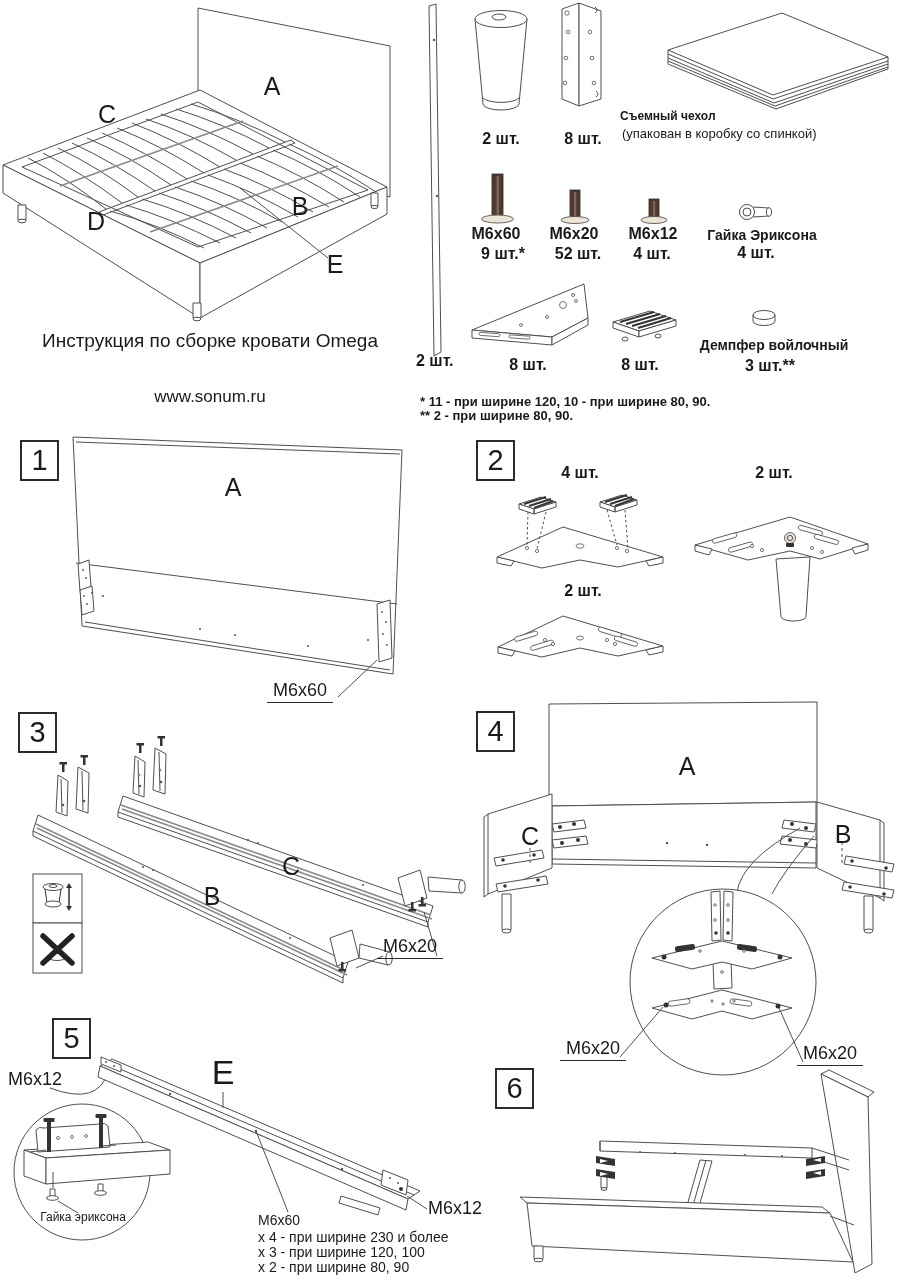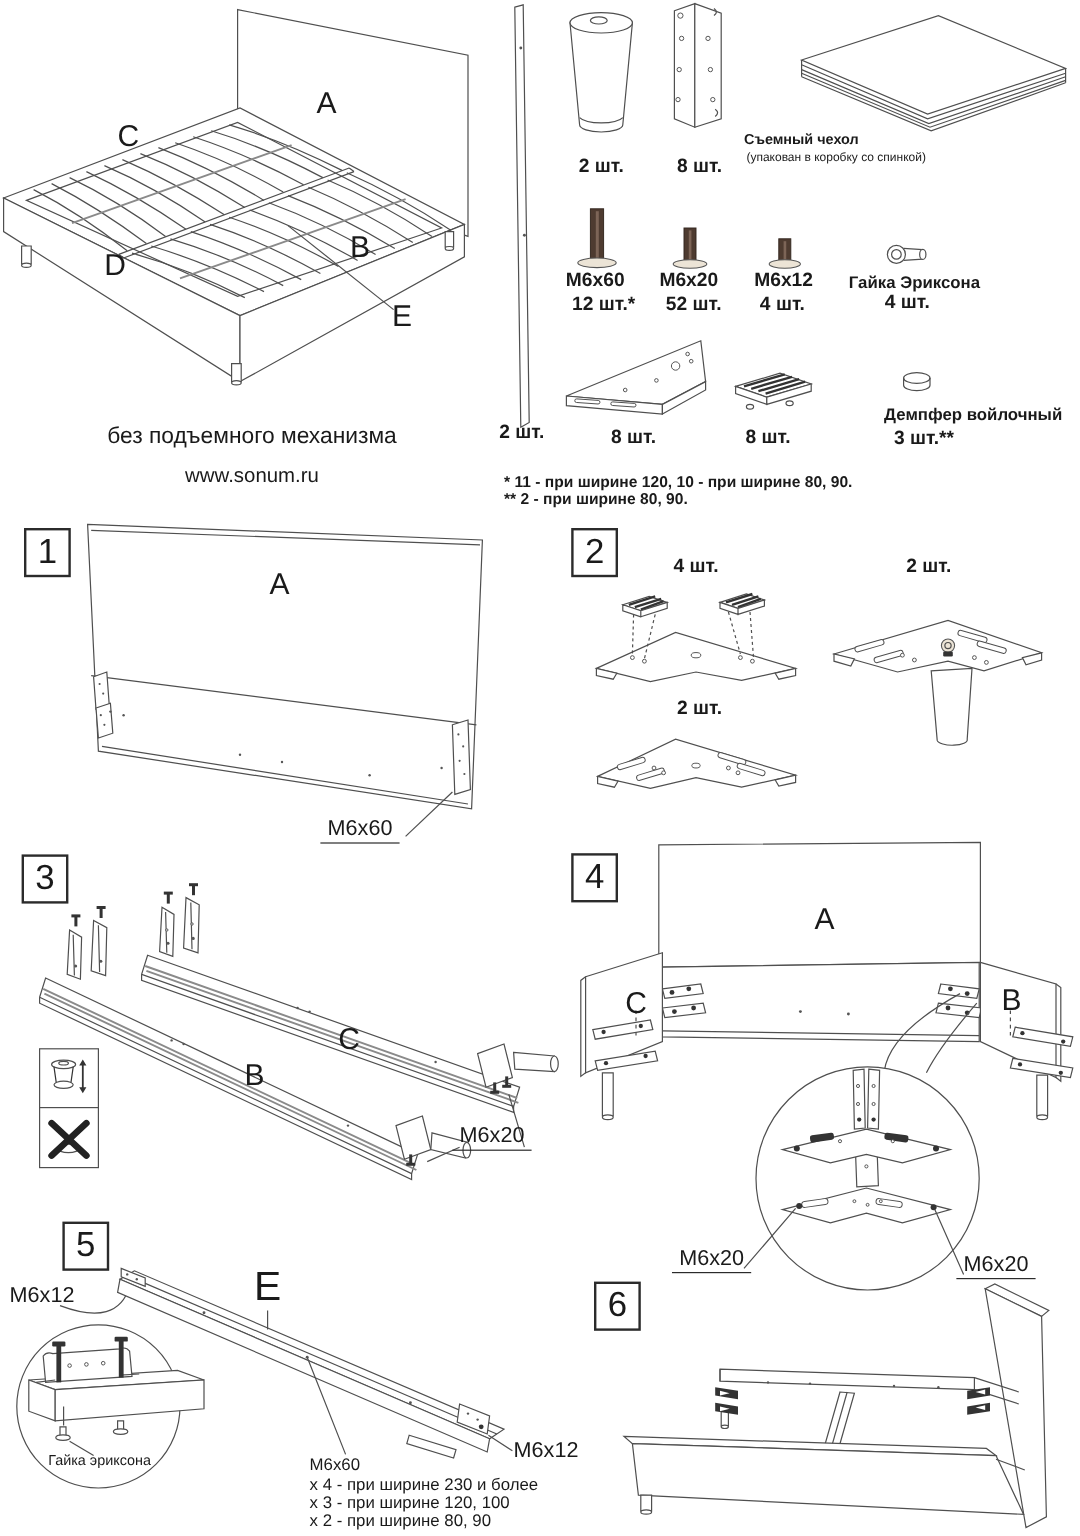--- a/index.html
+++ b/index.html
@@ -4,21 +4,21 @@
 <style>
   html,body{margin:0;padding:0;background:#fff;}
   .page{position:relative;width:900px;height:1280px;background:#fff;overflow:hidden;
         font-family:"Liberation Sans",sans-serif;color:#1a1a1a;}
   .art{position:absolute;left:0;top:0;width:900px;height:1280px;}
   .lbl{position:absolute;white-space:nowrap;line-height:1.08;}
   .ctr{transform:translateX(-50%);}
   .und{border-bottom:1.6px solid #2b2b2b;padding:0 6px 2px;}
   .f12{font-size:12px}.f13b{font-size:13px;font-weight:bold}
   .f14{font-size:14px}.f14b{font-size:14px;font-weight:bold}
-  .f15{font-size:10px}.f15b{font-size:12px;font-weight:bold}
+  .f15{font-size:13px}.f15b{font-size:12px;font-weight:bold}
   .f17{font-size:17px}.f17b{font-size:16px;font-weight:bold}
   .f18{font-size:18px}.f19{font-size:19px}
   .f25{font-size:25px}.f34{font-size:34px}
   .stepbox{position:absolute;width:35px;height:37px;border:2px solid #2b2b2b;
            display:flex;align-items:center;justify-content:center;font-size:29px;background:#fff;}
   
   .ln{stroke:#4f4f4f;fill:none;stroke-width:1}
   .ln2{stroke:#8a8a8a;fill:none;stroke-width:1.6}
   .wh{fill:#fff;stroke:#4f4f4f;stroke-width:1}
   .dk{fill:#333;stroke:none}
@@ -396,45 +396,45 @@
         <path d="M600,1159 l8,2 l-8,2 Z" fill="#fff"></path>
     <path class="dk" d="M596,1169 l19,3 l0,7 l-19,-3 Z"></path>
         <path d="M600,1172 l8,2 l-8,2 Z" fill="#fff"></path>
     <path class="dk" d="M806,1159 l19,-3 l0,7 l-19,3 Z"></path>
         <path d="M821,1158 l-8,2 l8,2 Z" fill="#fff"></path>
     <path class="dk" d="M806,1172 l19,-3 l0,7 l-19,3 Z"></path>
         <path d="M821,1171 l-8,2 l8,2 Z" fill="#fff"></path>
   </g>
 </svg>
 
-  <div class="lbl ctr f19" style="left:210px;top:354px">без подъемного механизма</div>
+  <div class="lbl ctr f19" style="left:210px;top:331px">Инструкция по сборке кровати Omega</div>
   <div class="lbl ctr f17" style="left:210px;top:388px">www.sonum.ru</div>
 
   <div class="lbl ctr f25" style="left:272px;top:73px">A</div>
   <div class="lbl ctr f25" style="left:107px;top:101px">C</div>
   <div class="lbl ctr f25" style="left:300px;top:193px">B</div>
   <div class="lbl ctr f25" style="left:96px;top:208px">D</div>
   <div class="lbl ctr f25" style="left:335px;top:251px">E</div>
 
   <div class="lbl f17b" style="left:416px;top:352px">2 шт.</div>
   <div class="lbl ctr f17b" style="left:501px;top:130px">2 шт.</div>
   <div class="lbl ctr f17b" style="left:583px;top:130px">8 шт.</div>
   <div class="lbl f15b" style="left:620px;top:110px">Съемный чехол</div>
   <div class="lbl f15" style="left:622px;top:127px">(упакован в коробку со спинкой)</div>
   <div class="lbl ctr f17b" style="left:496px;top:225px">M6x60</div>
-  <div class="lbl ctr f17b" style="left:503px;top:245px">12 шт.*</div>
+  <div class="lbl ctr f17b" style="left:503px;top:245px">9 шт.*</div>
   <div class="lbl ctr f17b" style="left:574px;top:225px">M6x20</div>
   <div class="lbl ctr f17b" style="left:578px;top:245px">52 шт.</div>
   <div class="lbl ctr f17b" style="left:653px;top:225px">M6x12</div>
   <div class="lbl ctr f17b" style="left:652px;top:245px">4 шт.</div>
   <div class="lbl ctr f14b" style="left:762px;top:228px">Гайка Эриксона</div>
   <div class="lbl ctr f17b" style="left:756px;top:244px">4 шт.</div>
   <div class="lbl ctr f17b" style="left:528px;top:356px">8 шт.</div>
   <div class="lbl ctr f17b" style="left:640px;top:356px">8 шт.</div>
-  <div class="lbl ctr f14b" style="left:811px;top:338px">Демпфер войлочный</div>
+  <div class="lbl ctr f14b" style="left:774px;top:338px">Демпфер войлочный</div>
   <div class="lbl ctr f17b" style="left:770px;top:357px">3 шт.**</div>
   <div class="lbl f13b" style="left:420px;top:395px">* 11 - при ширине 120, 10 - при ширине 80, 90.</div>
   <div class="lbl f13b" style="left:420px;top:409px">** 2 - при ширине 80, 90.</div>
 
   <div class="stepbox" style="left:20px;top:440px">1</div>
   <div class="stepbox" style="left:476px;top:440px">2</div>
   <div class="stepbox" style="left:18px;top:712px">3</div>
   <div class="stepbox" style="left:476px;top:711px">4</div>
   <div class="stepbox" style="left:52px;top:1018px">5</div>
   <div class="stepbox" style="left:495px;top:1068px">6</div>

